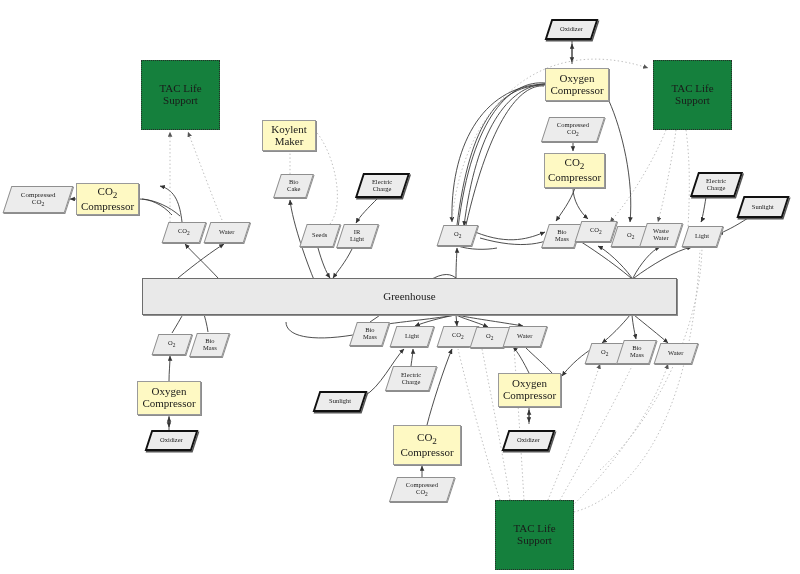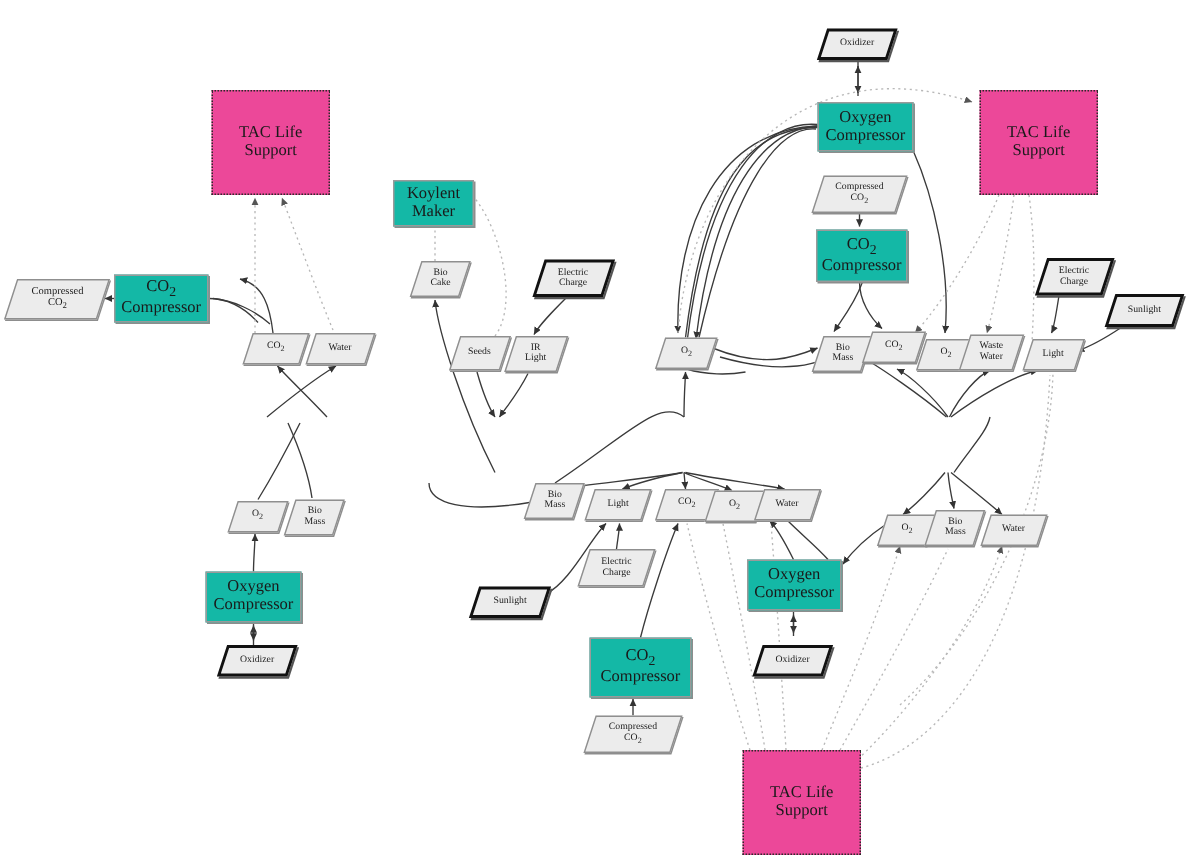--- a/index.html
+++ b/index.html
@@ -1,23 +1,23 @@
 <!DOCTYPE html>
 <html><head>
 <meta charset="utf-8">
 <style>
   html,body{margin:0;padding:0;background:#ffffff;}
   body{font-family:"Liberation Serif",serif;}
   #stage{position:relative;width:800px;height:574px;background:#ffffff;overflow:hidden;}
   svg#wires{position:absolute;left:0;top:0;width:800px;height:574px;pointer-events:none;}
   .node{position:absolute;box-sizing:border-box;display:flex;align-items:center;justify-content:center;text-align:center;line-height:1.05;color:#1a1a1a;}
   
-  .proc{background:#14b8a6;border:1px solid #9a9a9a;box-shadow:1px 1px 0 #8d8d8d;font-size:11px;}
-  
-  .ext{background:#ec4899;border:1.5px dotted #2a2a2a;font-size:11px;}
+  .proc{background:#fef9c3;border:1px solid #9a9a9a;box-shadow:1px 1px 0 #8d8d8d;font-size:11px;}
+  
+  .ext{background:#15803d;border:1.5px dotted #2a2a2a;font-size:11px;}
   
   .res{background:#ececec;border:1px solid #8f8f8f;font-size:6.5px;
        transform:skewX(-18deg);box-shadow:1px 1px 0 #8d8d8d;}
   .res > span{display:block;transform:skewX(18deg);}
   .res.bold{border:2px solid #111;box-shadow:1.5px 1.5px 0 #555;}
   .res.mid{font-size:7px;}
   
   .bar{background:#e9e9e9;border:1px solid #6d6d6d;font-size:11px;box-shadow:1px 1px 0 #8d8d8d;}
 </style>
 </head>
@@ -136,20 +136,23 @@
   <div class="node ext" style="left:141px;top:60px;width:79px;height:70px;">
     <span>TAC Life Support</span>
   </div>
   <div class="node ext" style="left:653px;top:60px;width:79px;height:70px;">
     <span>TAC Life Support</span>
   </div>
   <div class="node ext" style="left:495px;top:500px;width:79px;height:70px;">
     <span>TAC Life Support</span>
   </div>
 
+  <div class="node bar" style="left:142px;top:278px;width:535px;height:37px;">
+    <span>Greenhouse</span>
+  </div>
 
   <div class="node proc" style="left:76px;top:183px;width:63px;height:32px;">
     <span>CO<sub>2</sub><br>Compressor</span>
   </div>
   <div class="node proc" style="left:262px;top:94px;width:54px;height:31px;margin-top:26px;">
     <span>Koylent<br>Maker</span>
   </div>
   <div class="node proc" style="left:545px;top:68px;width:64px;height:33px;">
     <span>Oxygen<br>Compressor</span>
   </div>

